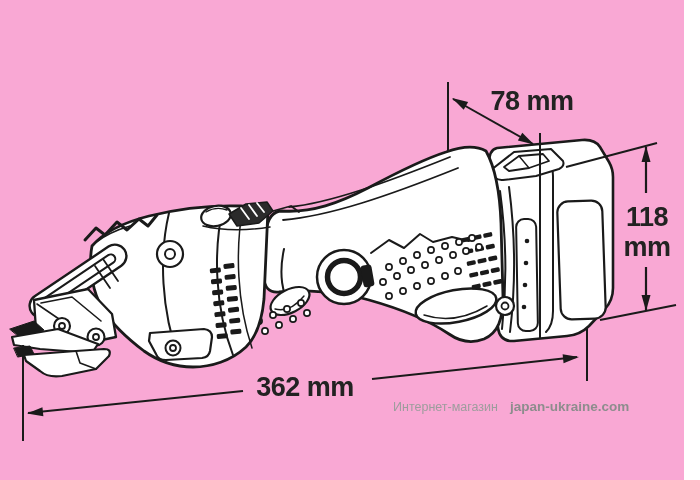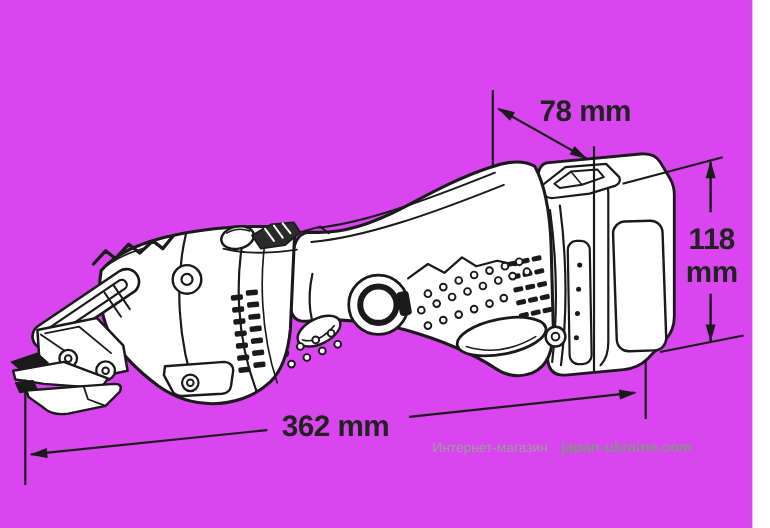--- a/index.html
+++ b/index.html
@@ -1,16 +1,16 @@
 <!DOCTYPE html>
 <html><head>
 <meta charset="utf-8">
 <style>
   html,body{margin:0;padding:0;background:#fff;}
-  #page{position:relative;width:684px;height:480px;background:#d946ef;overflow:hidden;
+  #page{position:relative;width:684px;height:480px;background:#f9a8d4;overflow:hidden;
         font-family:"Liberation Sans","DejaVu Sans",sans-serif;}
   svg{display:block}
   text.dim{font-family:"Liberation Sans","DejaVu Sans",sans-serif;
            font-weight:bold;fill:#222222;letter-spacing:-0.5px;}
   text.wm-store{font-family:"Liberation Sans","DejaVu Sans",sans-serif;
                 font-size:12.5px;fill:#9d9d9d;}
   text.wm-site{font-family:"Liberation Sans","DejaVu Sans",sans-serif;
                font-size:13.5px;font-weight:bold;fill:#8d8d8d;}
 </style>
 </head>

